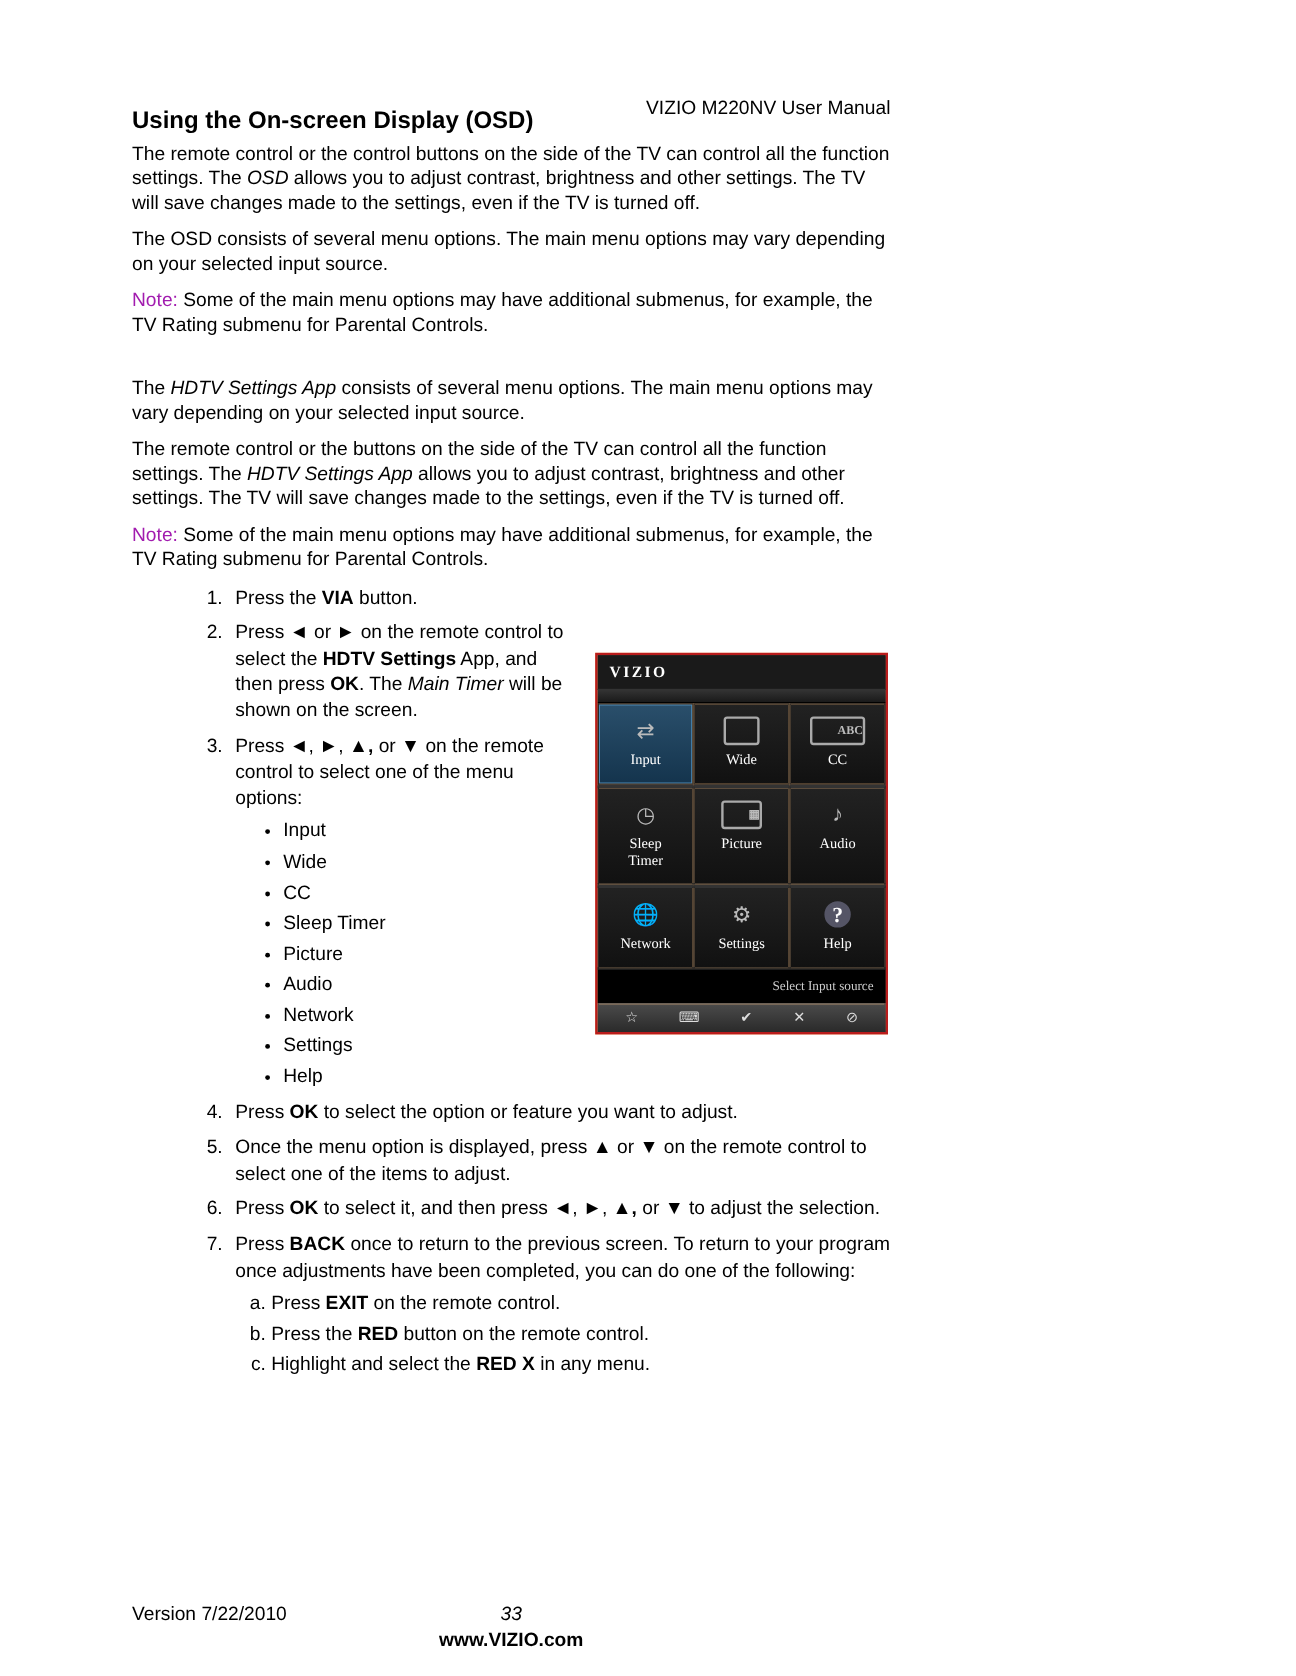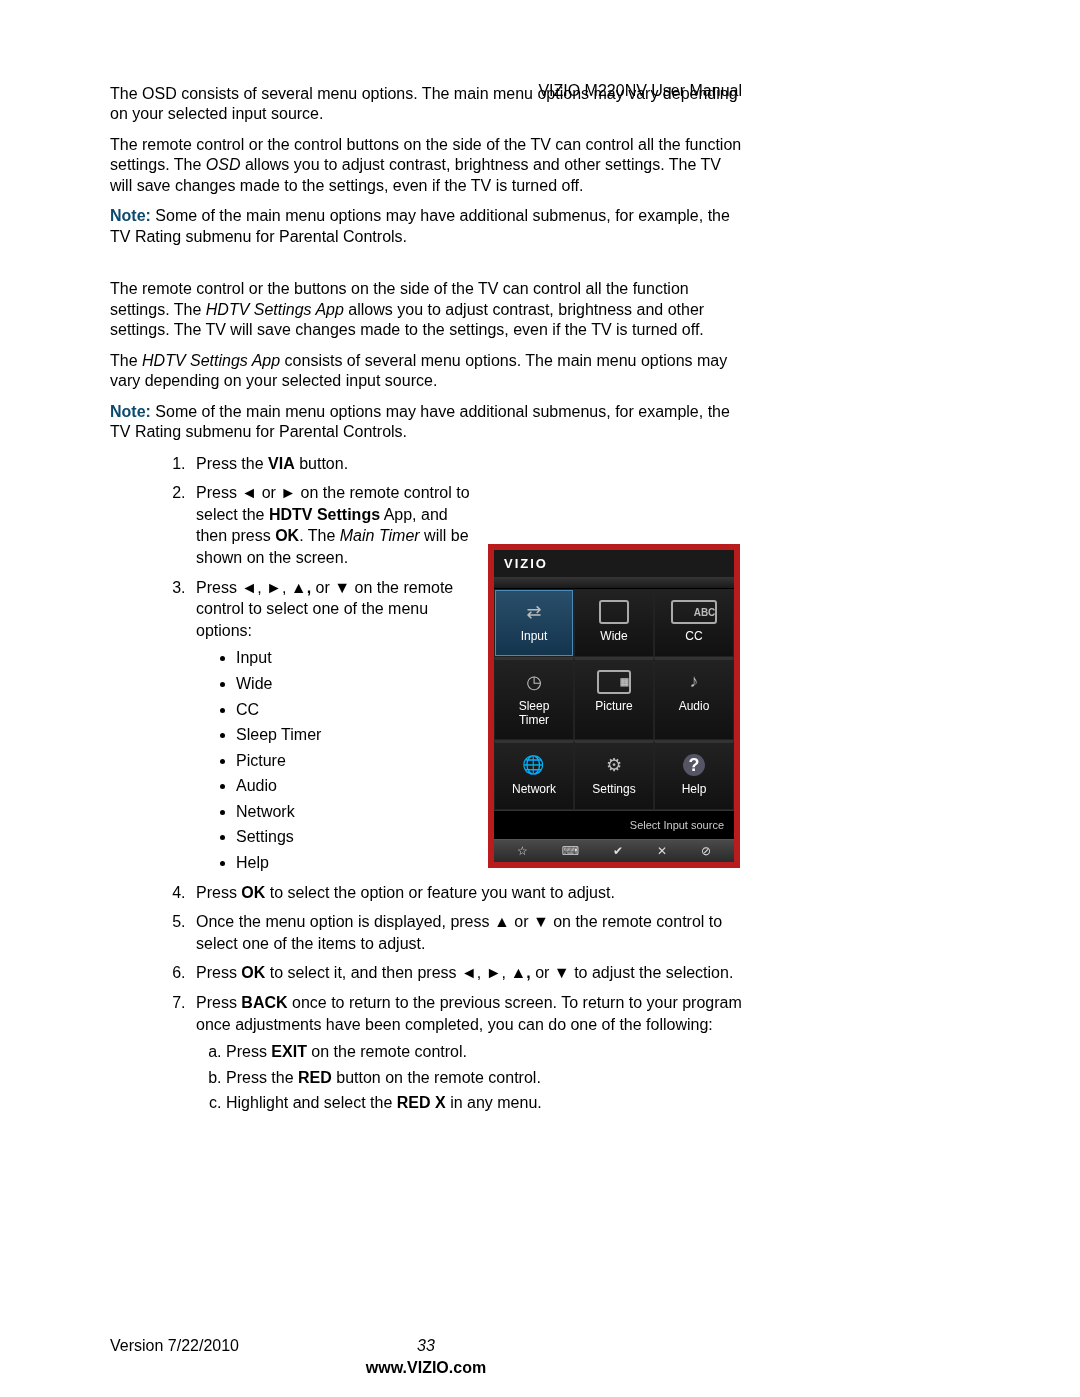--- a/index.html
+++ b/index.html
@@ -31,22 +31,22 @@
     font-size: 20px;
     font-weight: bold;
     margin: 10px 0 6px 0;
   }
   p.body {
     font-size: 16px;
     margin: 4px 0 10px 0;
     line-height: 1.28;
   }
   .note-label {
-    color: #0c4a6e;
-    font-weight: bold;
+    color: #a21caf;
+    font-weight: normal;
   }
   .italic { font-style: italic; }
   .bold { font-weight: bold; }
 
   .two-col {
     display: flex;
     align-items: center;
     gap: 20px;
     margin-top: 4px;
   }
@@ -83,25 +83,26 @@
     font-size: 16px;
   }
   .footer-version { position: absolute; left: 0; }
   .footer-page { position: absolute; left: 50%; transform: translateX(-50%); font-style: italic; }
   .footer-url { position: absolute; left: 50%; transform: translateX(-50%); top: 22px; font-weight: bold; }
 
   
   .tv-menu {
     width: 240px;
     background: #fdba74;
-    border: 6px solid #b91c1c;
+    border: 2px solid #b91c1c;
     color: #ddd;
     font-size: 13px;
     box-shadow: 0 0 0 1px #2a2a2a inset;
     margin-top: 4px;
+    font-family: Liberation Serif, serif;
   }
   .tv-brand {
     background: #1a1a1a;
     padding: 6px 10px;
     font-weight: bold;
     letter-spacing: 2px;
     color: #fff;
     border-bottom: 1px solid #333;
   }
   .tv-grid {
@@ -162,39 +163,40 @@
   .spacer-strip { height: 10px; background: linear-gradient(#333, #1a1a1a); border-bottom: 1px solid #000;}
 </style>
 </head>
 <body>
 
 <div class="page">
 
   <div class="header-right">VIZIO M220NV User Manual</div>
 
 
+  <h2 class="section">Using the On-screen Display (OSD)</h2>
+
+  <p class="body">
+    <span>The remote control or the control buttons on the side of the TV can control all the function settings. The </span><span class="italic">OSD</span><span> allows you to adjust contrast, brightness and other settings. The TV will save changes made to the settings, even if the TV is turned off.</span>
+  </p>
 
   <p class="body">The OSD consists of several menu options. The main menu options may vary depending on your selected input source.</p>
 
   <p class="body">
-    <span>The remote control or the control buttons on the side of the TV can control all the function settings. The </span><span class="italic">OSD</span><span> allows you to adjust contrast, brightness and other settings. The TV will save changes made to the settings, even if the TV is turned off.</span>
-  </p>
-
-  <p class="body">
     <span class="note-label">Note:</span><span>  Some of the main menu options may have additional submenus, for example, the TV Rating submenu for Parental Controls.</span>
   </p>
 
   <br>
 
   <p class="body">
+    <span>The </span><span class="italic">HDTV Settings App</span><span> consists of several menu options. The main menu options may vary depending on your selected input source.</span>
+  </p>
+
+  <p class="body">
     <span>The remote control or the buttons on the side of the TV can control all the function settings. The </span><span class="italic">HDTV Settings App</span><span> allows you to adjust contrast, brightness and other settings. The TV will save changes made to the settings, even if the TV is turned off.</span>
-  </p>
-
-  <p class="body">
-    <span>The </span><span class="italic">HDTV Settings App</span><span> consists of several menu options. The main menu options may vary depending on your selected input source.</span>
   </p>
 
   <p class="body">
     <span class="note-label">Note:</span><span>  Some of the main menu options may have additional submenus, for example, the TV Rating submenu for Parental Controls.</span>
   </p>
 
   <div class="two-col">
     <div class="left-col">
       <ol class="steps">
         <li>

